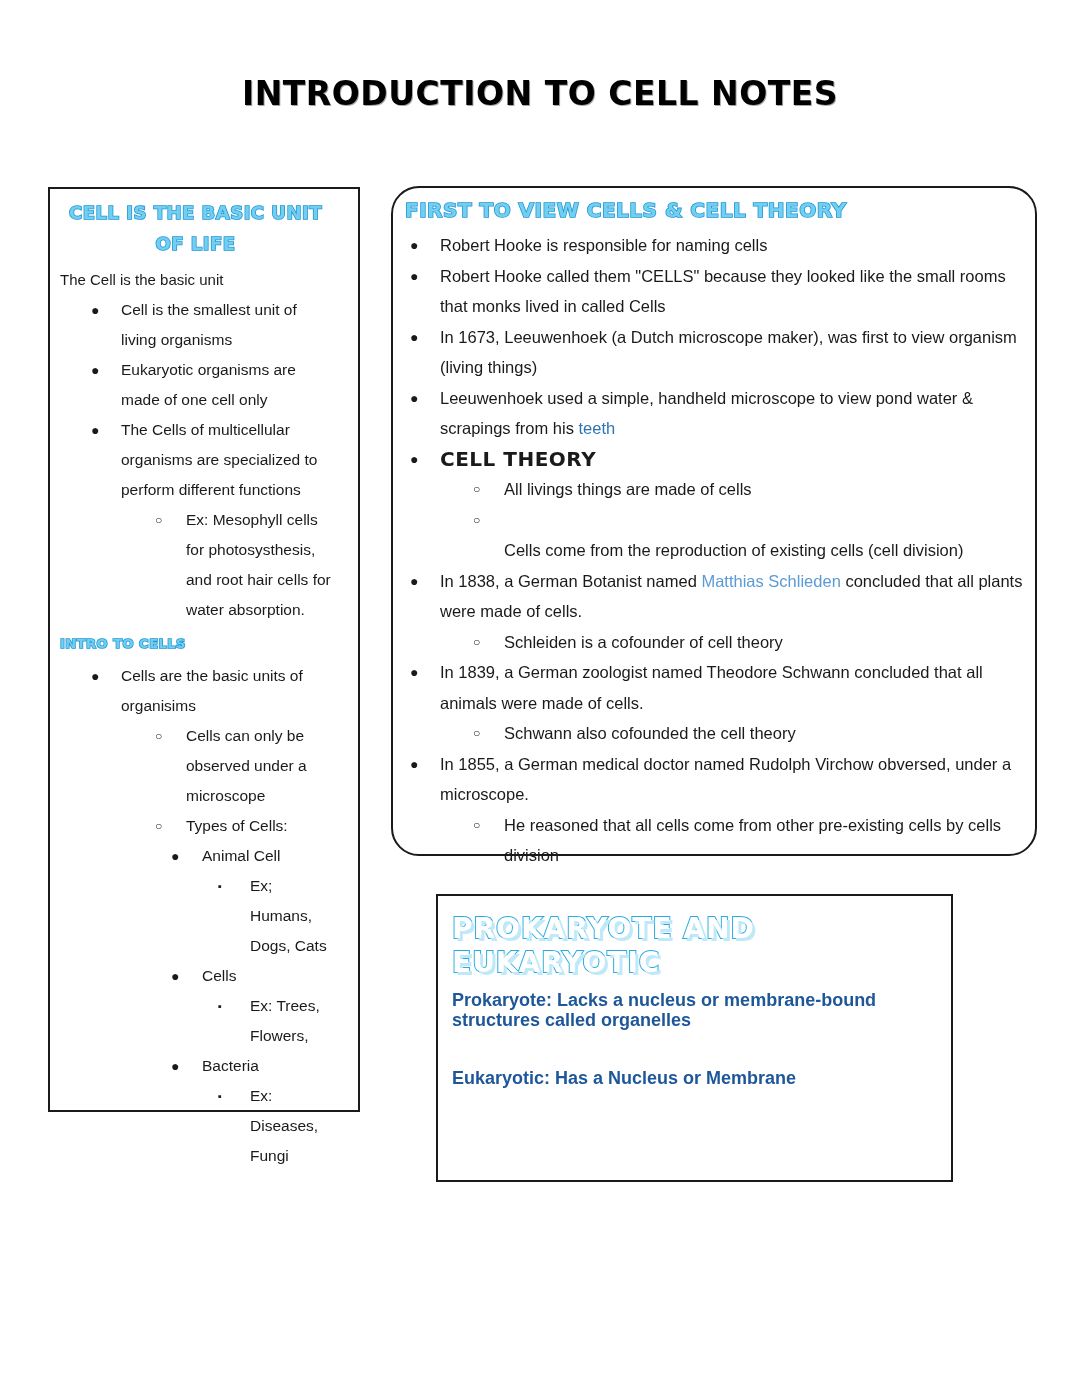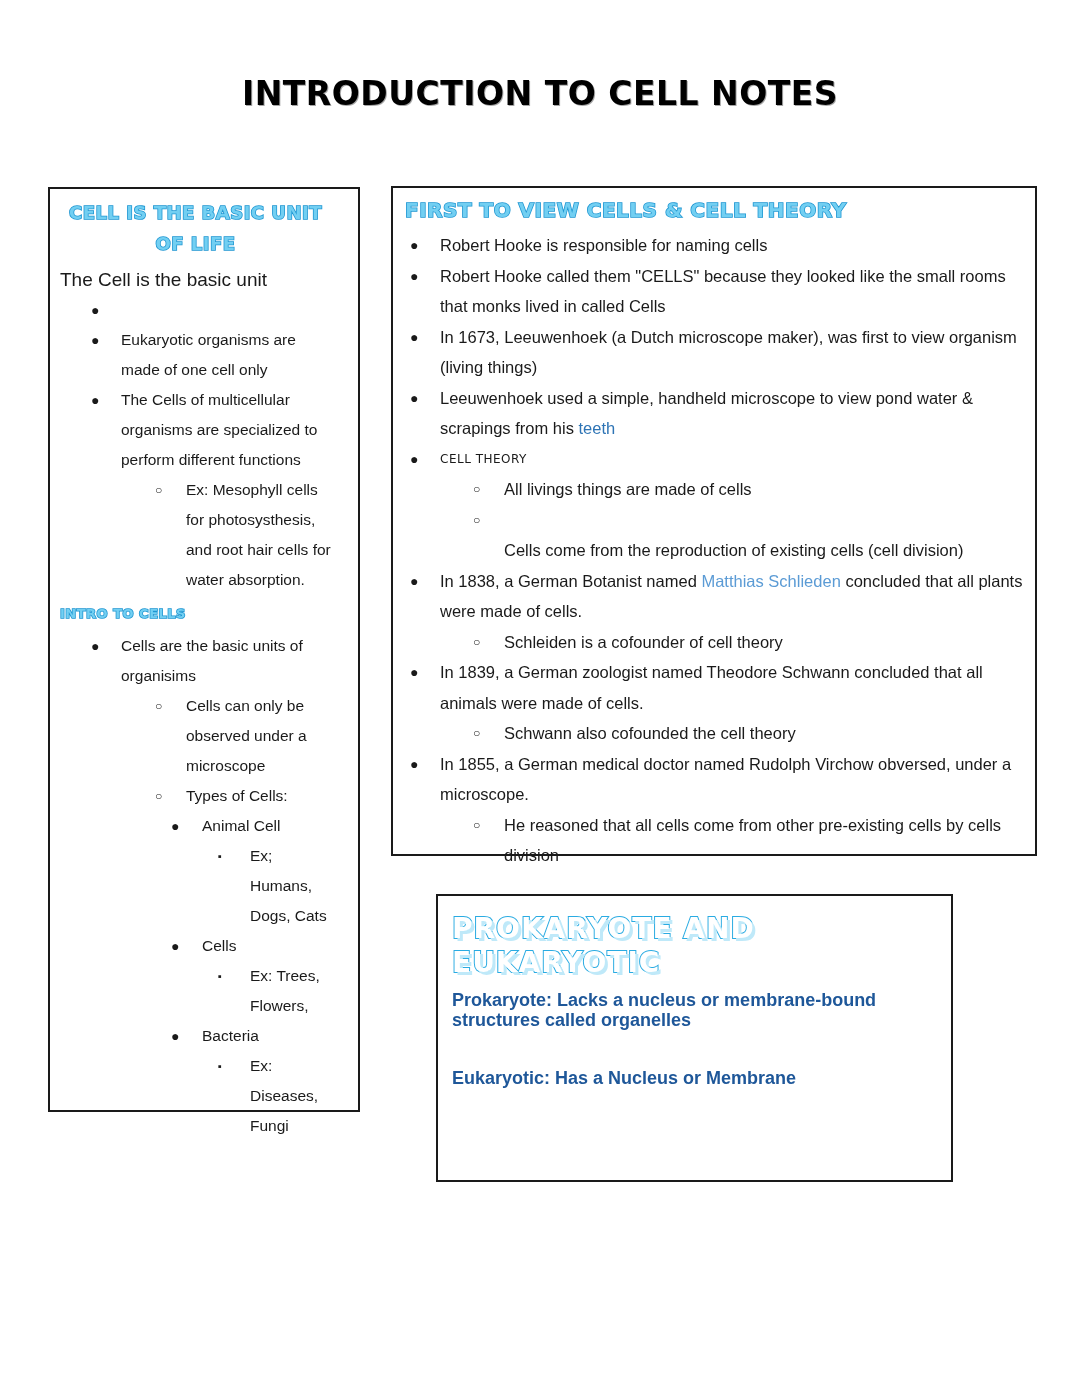--- a/index.html
+++ b/index.html
@@ -9,38 +9,38 @@
     overflow:hidden;
   }
   .page-title{
     position:absolute;top:74px;left:0;width:100%;text-align:center;
     font-family:"DejaVu Sans",sans-serif;font-weight:bold;font-size:33px;
     letter-spacing:.5px;color:#000;text-shadow:1px 1px 0 rgba(0,0,0,.35);
     white-space:nowrap;
   }
   .box{position:absolute;background:#fff;border:2px solid #1a1a1a;box-sizing:border-box;}
   #left-box{left:48px;top:187px;width:312px;height:925px;padding:8px 25px 0 8px;}
-  #right-box{left:391px;top:186px;width:646px;height:670px;padding:8px 4px 0 10px;}
+  #right-box{left:391px;top:186px;width:646px;height:670px;padding:8px 4px 0 10px;border-radius:28px;}
   #prok-box{left:436px;top:894px;width:517px;height:288px;padding:16px 16px 0 14px;}
 
   .bubble-heading{
     font-family:"DejaVu Sans",sans-serif;font-weight:bold;
     color:var(--heading-fill,#72CFF2);
     -webkit-text-stroke:1.6px var(--heading-stroke,#1E96D2);
     paint-order:stroke fill;letter-spacing:.5px;
   }
   #left-heading{font-size:18px;line-height:31px;text-align:center;margin-bottom:6px;}
   #left-subheading{font-size:13px;line-height:30px;margin:4px 0 2px 2px;text-align:left;}
   #right-heading{font-size:20px;line-height:28px;margin:0 0 6px 2px;}
   #prok-heading{
     font-size:28px;line-height:34px;margin:0 0 10px 0;
     color:#ffffff;-webkit-text-stroke:2px var(--bubble-stroke,#29ABE2);
     paint-order:stroke fill;text-shadow:3px 3px 0 #BFE9F9;letter-spacing:1px;
   }
-  .intro-line{font-size:19px;line-height:30px;padding-left:2px;}
+  .intro-line{font-size:15px;line-height:30px;padding-left:2px;}
 
   .li{display:flex;align-items:flex-start;}
   .li .bullet{flex:0 0 auto;text-align:left;}
   .li .txt{flex:1 1 auto;}
 
   
   .lb .li{font-size:15.5px;line-height:30px;}
   .lb .li.lvl1{padding-left:33px}.lb .li.lvl1 .bullet{width:30px}
   .lb .li.lvl2{padding-left:97px}.lb .li.lvl2 .bullet{width:31px}
   .lb .li.lvl3{padding-left:113px}.lb .li.lvl3 .bullet{width:31px}
@@ -49,39 +49,40 @@
   
   .rb .li{font-size:16.5px;line-height:30.5px;}
   .rb .li.lvl1{padding-left:7px}.rb .li.lvl1 .bullet{width:30px}
   .rb .li.lvl2{padding-left:70px}.rb .li.lvl2 .bullet{width:31px}
 
   .bullet.b1,.bullet.b3{font-size:14px;}
   .bullet.b2{font-size:12px;}
   .bullet.b4{font-size:11px;}
 
   .li.boldcaps .txt{
-    font-family:"DejaVu Sans",sans-serif;font-weight:normal;font-size:12px;letter-spacing:.5px;
+    font-family:"DejaVu Sans",sans-serif;font-weight:bold;font-size:20px;letter-spacing:.5px;
   }
   #prok-body p{
     margin:0;font-size:18px;font-weight:bold;line-height:20px;
     color:var(--dark-blue,#1E5799);
   }
   #prok-body .spacer{height:38px;}
 </style>
 </head>
 <body>
 
 <div class="page-title">INTRODUCTION TO CELL NOTES</div>
 
 <div class="box" id="left-box">
   <div class="bubble-heading" id="left-heading">CELL IS THE BASIC UNIT OF LIFE</div>
   <div class="intro-line">The Cell is the basic unit</div>
   <div class="lb" id="left-list-1">
       <div class="li lvl1">
         <span class="bullet b1">●</span>
+        <span class="txt"><span>Cell is the smallest unit of living organisms</span></span>
       </div>
       <div class="li lvl1">
         <span class="bullet b1">●</span>
         <span class="txt"><span>Eukaryotic organisms are made of one cell only</span></span>
       </div>
       <div class="li lvl1">
         <span class="bullet b1">●</span>
         <span class="txt"><span>The Cells of multicellular organisms are specialized to perform different functions</span></span>
       </div>
       <div class="li lvl2">

